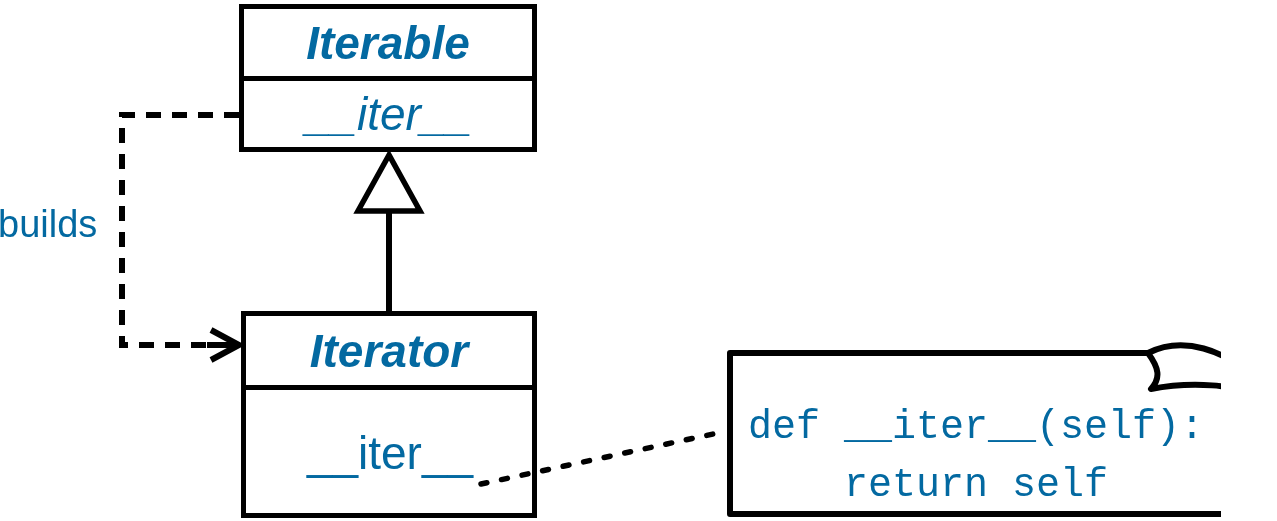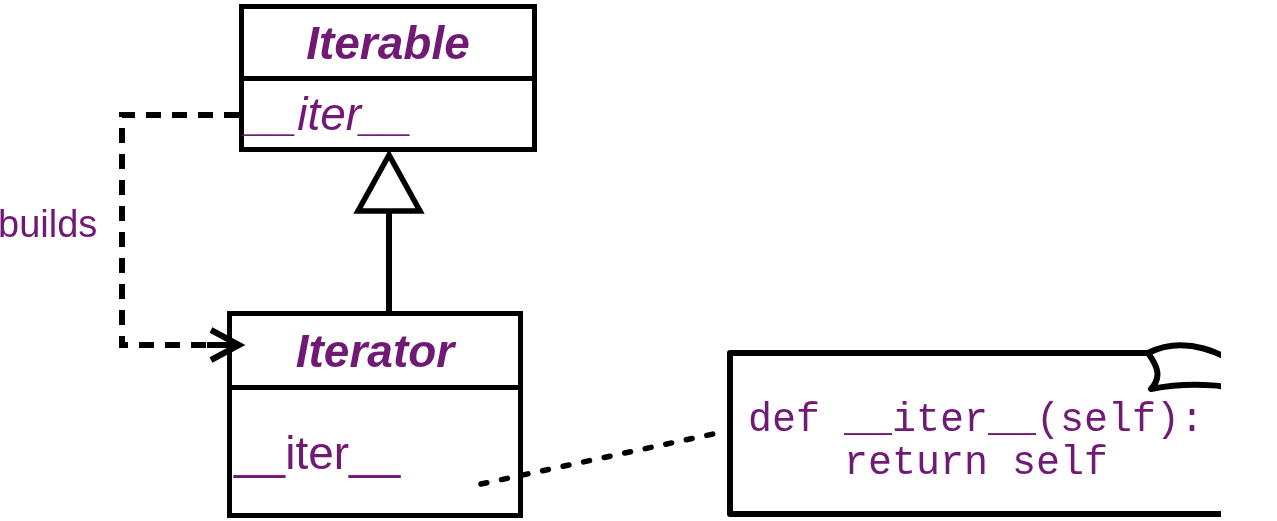--- a/index.html
+++ b/index.html
@@ -5,21 +5,21 @@
   html, body {
     margin: 0;
     padding: 0;
     background: #ffffff;
   }
   .canvas {
     position: relative;
     width: 1221px;
     height: 521px;
     background: #ffffff;
-    color: #701a75;
+    color: #0369a1;
     font-family: "Liberation Sans", sans-serif;
     overflow: hidden;
     text-decoration: underline;
   }
   
   .classbox {
     position: absolute;
     box-sizing: border-box;
     background: #ffffff;
     border: 5px solid #000000;
@@ -37,32 +37,33 @@
     letter-spacing: 0px;
     white-space: nowrap;
   }
   .classbox .members {
     box-sizing: border-box;
     padding: 2px 0 0 2px;
     display: flex;
     flex-direction: column;
     justify-content: center;
     height: calc(100% - 74px);
+    text-align: center;
   }
   .member {
     font-size: 46px;
     line-height: 58px;
     white-space: nowrap;
   }
   .member.abstract { font-style: italic; }
   .member.concrete { font-style: normal; }
 
   #box-iterable { left: 239px; top: 4px;   width: 298px; height: 148px; }
   #box-iterable .title { height: 72px; }
-  #box-iterator { left: 227px; top: 311px; width: 296px; height: 207px; }
+  #box-iterator { left: 241px; top: 311px; width: 296px; height: 207px; }
   #box-iterator .title { height: 74px; }
 
   
   .edge-label {
     position: absolute;
     left: -2px;
     top: 203px;
     font-size: 38px;
     line-height: 43px;
     z-index: 1;
@@ -80,21 +81,21 @@
   }
 
   
   .note-code {
     position: absolute;
     left: 748px;
     top: 399px;
     margin: 0;
     font-family: "Liberation Mono", monospace;
     font-size: 40px;
-    line-height: 43px;
+    line-height: 58px;
     white-space: pre;
     z-index: 3;
   }
 </style>
 </head>
 <body>
 
 <div class="canvas">
 
   <div class="classbox" id="box-iterable">

